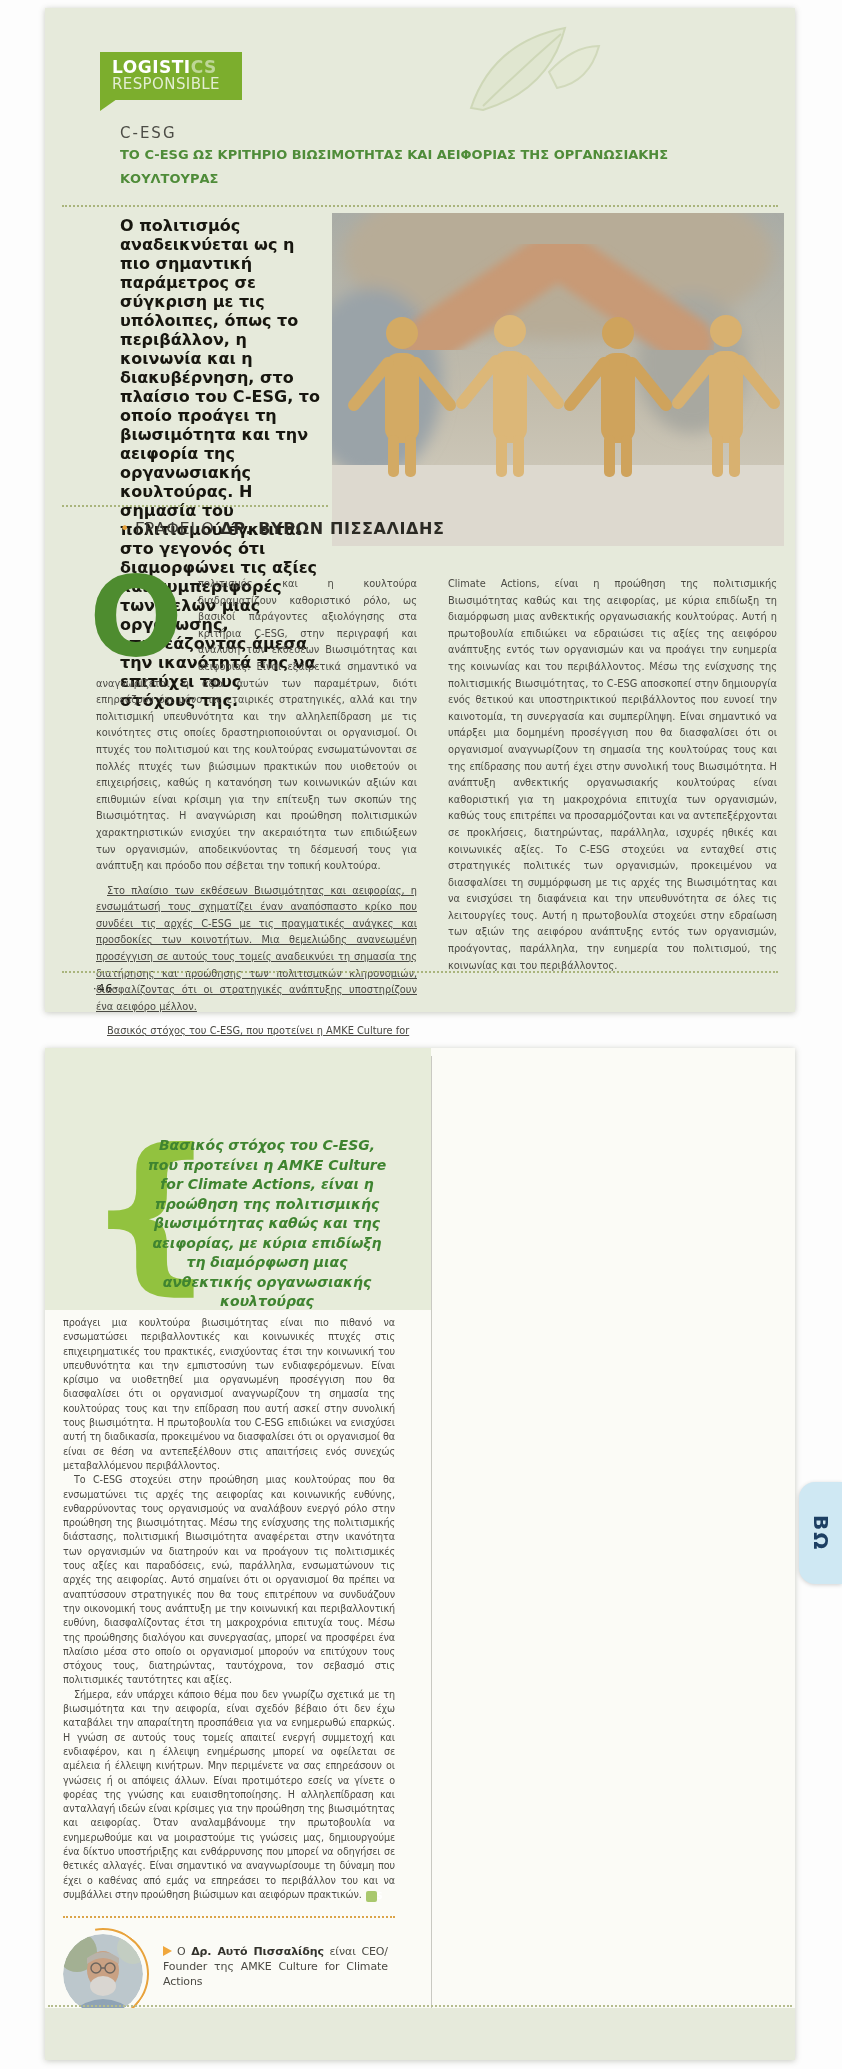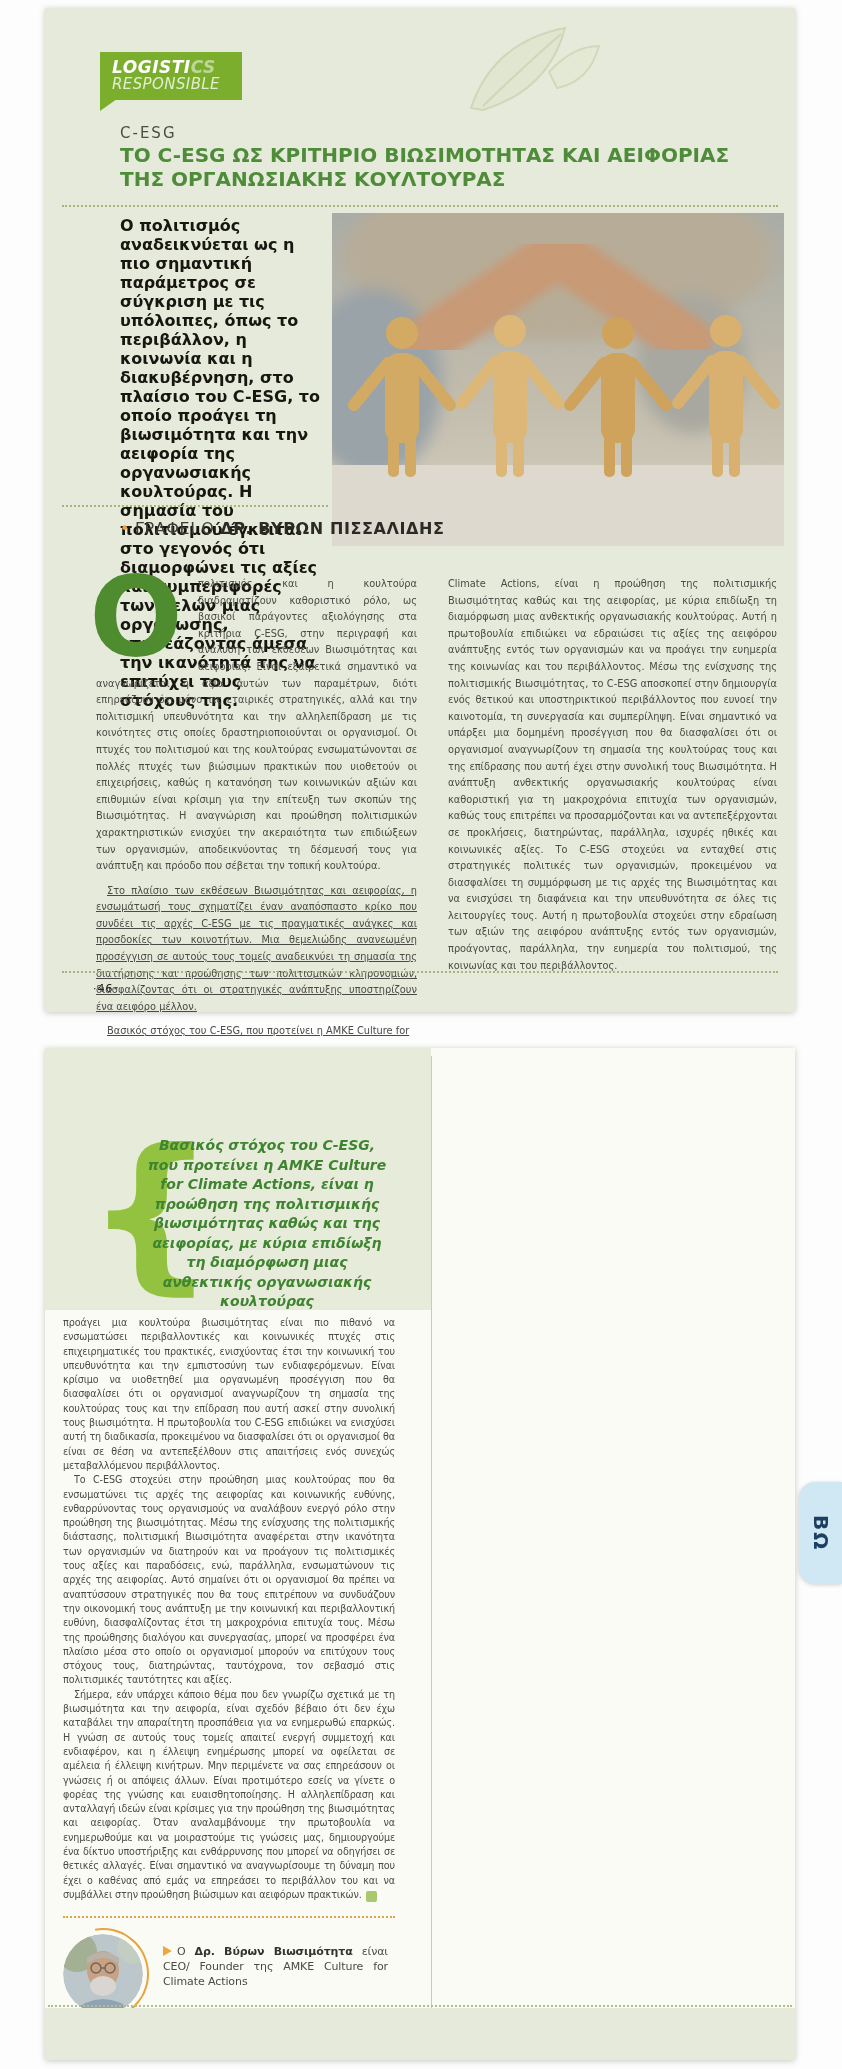--- a/index.html
+++ b/index.html
@@ -4,31 +4,31 @@
 <style>
   html,body{margin:0;padding:0;background:#fdfdfd;}
   .stage{position:relative;width:842px;height:2069px;overflow:hidden;background:#fdfdfd;
          font-family:"DejaVu Sans","Liberation Sans",sans-serif;}
   .page{position:absolute;left:45px;width:750px;box-shadow:0 1px 6px rgba(60,70,40,.28);}
   .page1{top:8px;height:1004px;background:#e6eadb;}
   .page2{top:1048px;height:1012px;background:#fbfbf6;}
 
   
   .logo{position:absolute;left:55px;top:44px;width:142px;height:48px;background:#7cae2d;color:#fff;
-        padding:7px 0 16px 12px;box-sizing:border-box;font-style:italic;}
+        padding:7px 0 16px 12px;box-sizing:border-box;}
   .logo-tail{position:absolute;left:0;bottom:-11px;width:0;height:0;
         border-top:12px solid #7cae2d;border-right:17px solid transparent;}
   .logo-l1{font-size:17px;font-weight:bold;letter-spacing:.5px;line-height:17px;}
   .logo-l1 .lt{color:rgba(255,255,255,.5);font-weight:bold;}
   .logo-l2{font-size:15px;color:rgba(255,255,255,.78);line-height:17px;letter-spacing:.4px;}
 
   .leaf{position:absolute;left:408px;top:4px;width:150px;height:108px;opacity:.9;}
 
   .kicker{position:absolute;left:75px;top:116px;font-size:15px;letter-spacing:2px;color:#4c4c46;}
-  .headline{position:absolute;left:75px;top:135px;width:625px;margin:0;font-size:20px;line-height:24px;
+  .headline{position:absolute;left:75px;top:135px;width:625px;margin:0;font-size:13px;line-height:24px;
             font-weight:bold;color:#4f8c39;}
 
   .rule{position:absolute;border-top:2px dotted #a9b47c;}
   .rule-top{left:17px;top:197px;width:716px;}
   .rule-byline{left:17px;top:497px;width:266px;}
   .rule-bottom{left:17px;top:963px;width:716px;}
 
   .intro{position:absolute;left:75px;top:208px;width:202px;margin:0;font-size:16px;line-height:19px;
          font-weight:bold;color:#17160f;}
 
@@ -221,21 +221,21 @@
               <ellipse cx="40" cy="36" rx="16" ry="19" fill="#c9a183"></ellipse>
               <path d="M24,30 Q40,18 56,30 L56,24 Q40,12 24,24 Z" fill="#b9b3aa"></path>
               <ellipse cx="40" cy="52" rx="13" ry="10" fill="#d9d6d1"></ellipse>
               <circle cx="33" cy="34" r="5" fill="none" stroke="#6b655e" stroke-width="1.4"></circle>
               <circle cx="47" cy="34" r="5" fill="none" stroke="#6b655e" stroke-width="1.4"></circle>
               <line x1="38" y1="34" x2="42" y2="34" stroke="#6b655e" stroke-width="1.4"></line>
             </g>
           </svg>
         </div>
         <div class="bio-text">
-          <span class="tri"></span><span>Ο </span><b>Δρ. Βύρων Βιωσιμότητα</b><span> είναι CEO/ Founder της ΑΜΚΕ Culture for Climate Actions</span>
+          <span class="tri"></span><span>Ο </span><b>Δρ. Αυτό Πισσαλίδης</b><span> είναι CEO/ Founder της ΑΜΚΕ Culture for Climate Actions</span>
         </div>
       </div>
     </div>
 
     <div class="rule-bottom2"></div>
     <div class="footer-band"></div>
   </section>
 
   <div class="side-tab">
     <span class="side-tab-label">ΒΩ</span>

